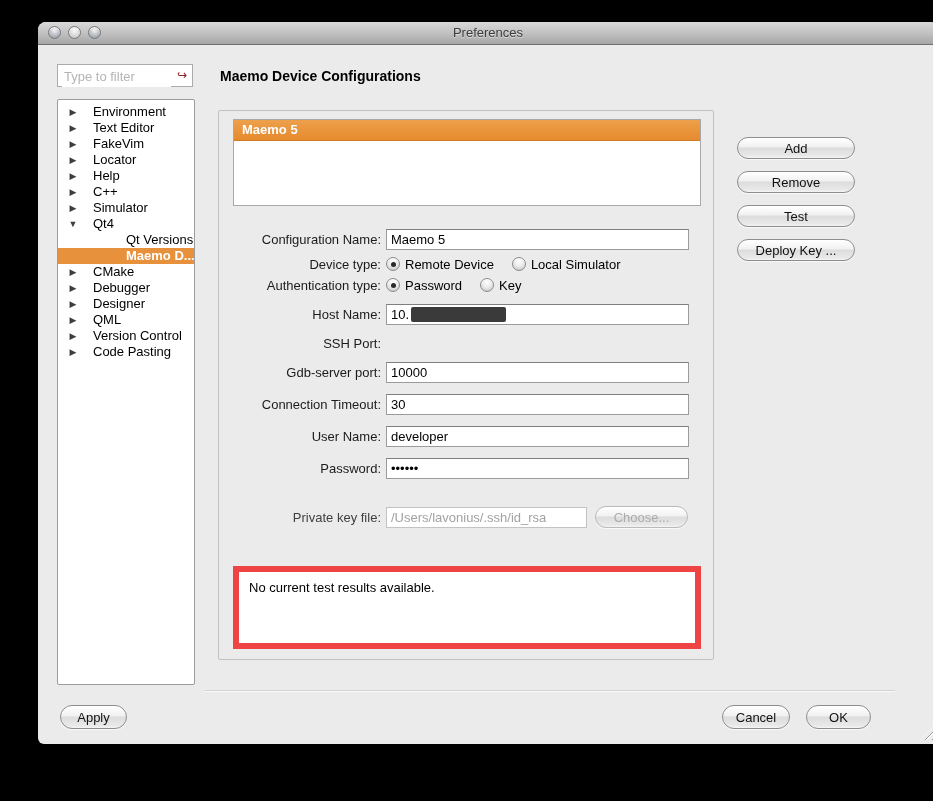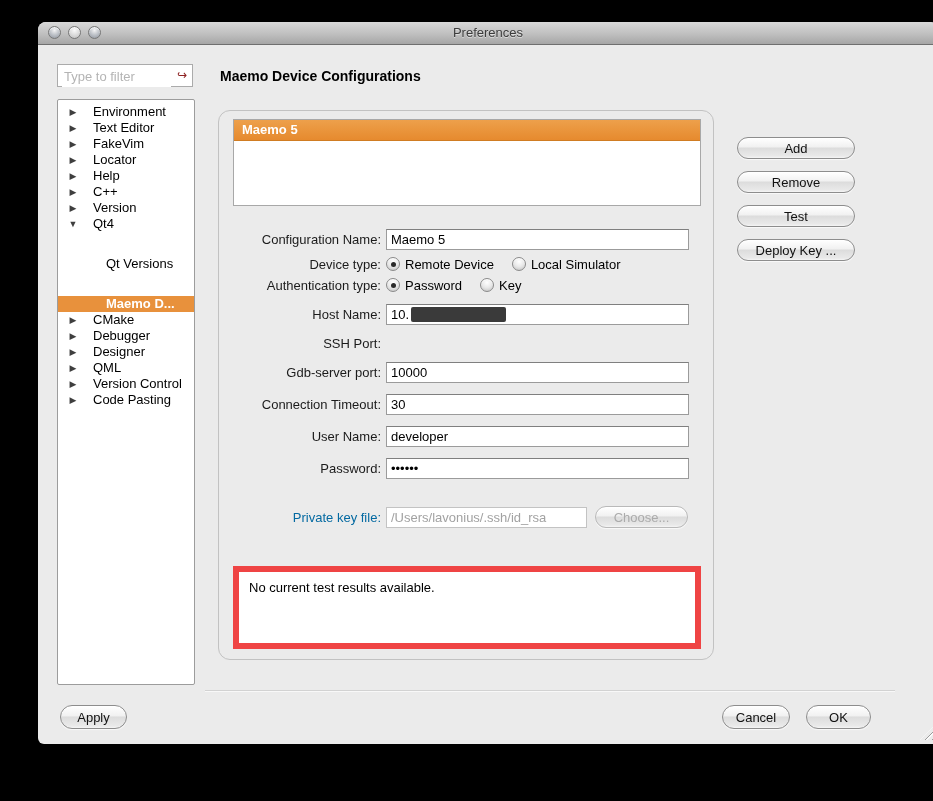--- a/index.html
+++ b/index.html
@@ -50,32 +50,32 @@
     padding-top:4px;overflow:hidden;
   }
   .trow{
     height:16px;line-height:16px;font-size:13px;color:#000;white-space:nowrap;
     position:relative;padding-left:35px;
   }
   .trow .tri{
     position:absolute;left:8px;top:0;width:14px;font-size:9px;color:#3f3f3f;
     line-height:16px;text-align:center;
   }
-  .trow.child{padding-left:48px;margin-top:24px;}
+  .trow.child{padding-left:68px;}
   .trow.selected{
     background:#e8913c;color:#fff;font-weight:bold;
   }
   
   .heading{
     position:absolute;left:182px;top:46px;font-size:14px;font-weight:bold;color:#000;margin:0;
   }
   
   .panel{
     position:absolute;left:180px;top:88px;width:496px;height:550px;
-    border:1px solid #c2c2c2;border-radius:12px;background:#ebebeb;box-sizing:border-box;
+    border:1px solid #c2c2c2;border-radius:2px;background:#ebebeb;box-sizing:border-box;
   }
   .device-list{
     position:absolute;left:14px;top:8px;width:468px;height:87px;
     background:#fff;border:1px solid #a8a8a8;box-sizing:border-box;
   }
   .list-row{
     height:20px;line-height:20px;font-size:13px;padding-left:8px;
   }
   .list-row.selected{
     background:linear-gradient(#eda04b,#e68a2e);color:#fff;font-weight:bold;
@@ -86,21 +86,21 @@
     background:#fff;border:6px solid #ef4444;box-sizing:border-box;
     font-size:13px;color:#000;padding:8px 10px;
   }
   
   .form{position:absolute;left:0;top:118px;width:470px;}
   .frow{display:flex;align-items:center;margin-bottom:11px;}
   .frow .flabel{
     flex:0 0 162px;text-align:right;padding-right:5px;font-size:13px;color:#1b1b1b;
     white-space:nowrap;
   }
-  .frow .flabel.disabled{color:#0369a1;}
+  .frow .flabel.disabled{color:#404040;}
   .tfield{
     flex:1;height:21px;box-sizing:border-box;background:#fff;
     border:1px solid #9b9b9b;border-top-color:#7f7f7f;
     font-family:"Liberation Sans","DejaVu Sans",sans-serif;font-size:13px;color:#000;
     padding:0 4px;outline:none;min-width:0;
   }
   .tfield.disabled{color:#a2a2a2;border-color:#c3c3c3;}
   .fakefield{display:flex;align-items:center;gap:1px;}
   .redaction{width:95px;height:15px;background:#3a3a3a;border-radius:2px;margin-left:1px;}
   .row-config{margin-bottom:6px;}
@@ -189,21 +189,21 @@
     <div class="trow">
       <span class="tri">▶</span>
       <span>Help</span>
     </div>
     <div class="trow">
       <span class="tri">▶</span>
       <span>C++</span>
     </div>
     <div class="trow">
       <span class="tri">▶</span>
-      <span>Version</span>
+      <span>Simulator</span>
     </div>
     <div class="trow">
       <span class="tri">▼</span>
       <span>Qt4</span>
     </div>
     <div class="trow child">
       <span>Qt Versions</span>
     </div>
     <div class="trow child selected">
       <span>Maemo D...</span>

